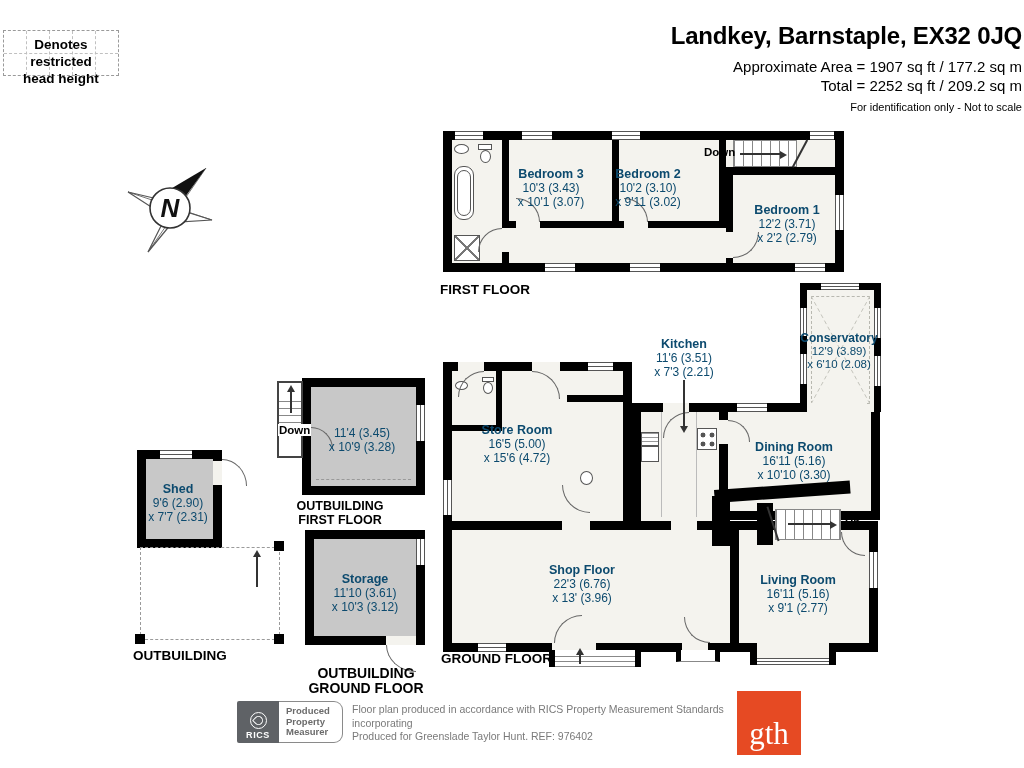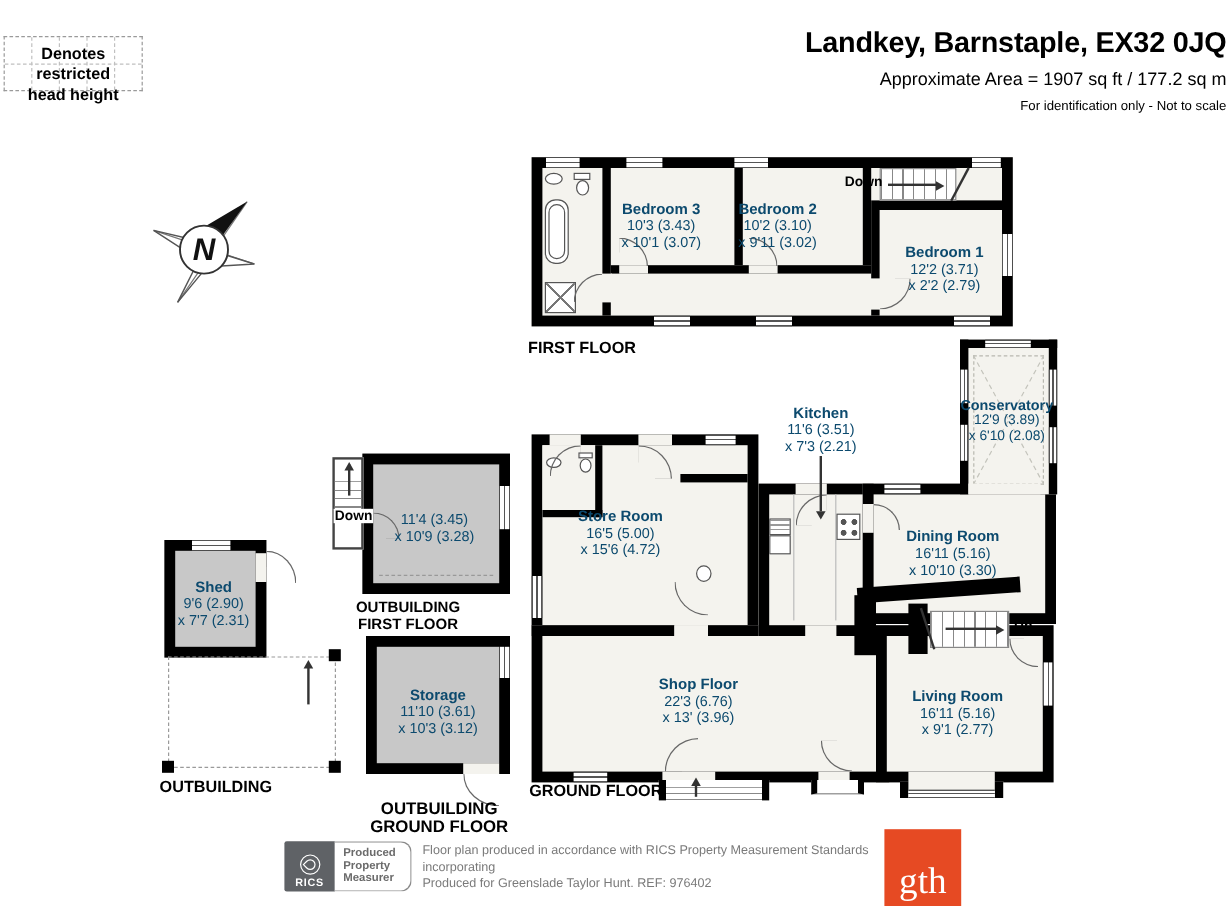--- a/index.html
+++ b/index.html
@@ -89,20 +89,21 @@
     <div class="vline" style="left:68px"></div>
     <div class="vline" style="left:91px"></div>
     <div class="hline"></div>
     <div>Denotes restricted</div>
     <div>head height</div>
   </div>
 
   <div class="header">
     <div class="title">Landkey, Barnstaple, EX32 0JQ</div>
     <div class="area-line">Approximate Area = 1907 sq ft / 177.2 sq m</div>
+    <div class="area-line">Total = 2252 sq ft / 209.2 sq m</div>
     <div class="note">For identification only - Not to scale</div>
   </div>
 
   <svg class="abs" style="left:118px;top:156px;z-index:12" width="104" height="104" viewBox="0 0 104 104">
     <line x1="88" y1="12" x2="30" y2="96" stroke="#777" stroke-width="1"></line>
     <line x1="10" y1="36" x2="94" y2="64" stroke="#777" stroke-width="1"></line>
     <polygon points="44,44 10,36 44,58" fill="none" stroke="#555" stroke-width="1.2"></polygon>
     <polygon points="46,64 30,96 58,62" fill="none" stroke="#555" stroke-width="1.2"></polygon>
     <polygon points="62,54 94,64 60,66" fill="none" stroke="#555" stroke-width="1.2"></polygon>
     <polygon points="44,38 88,12 62,48" fill="#111"></polygon>

